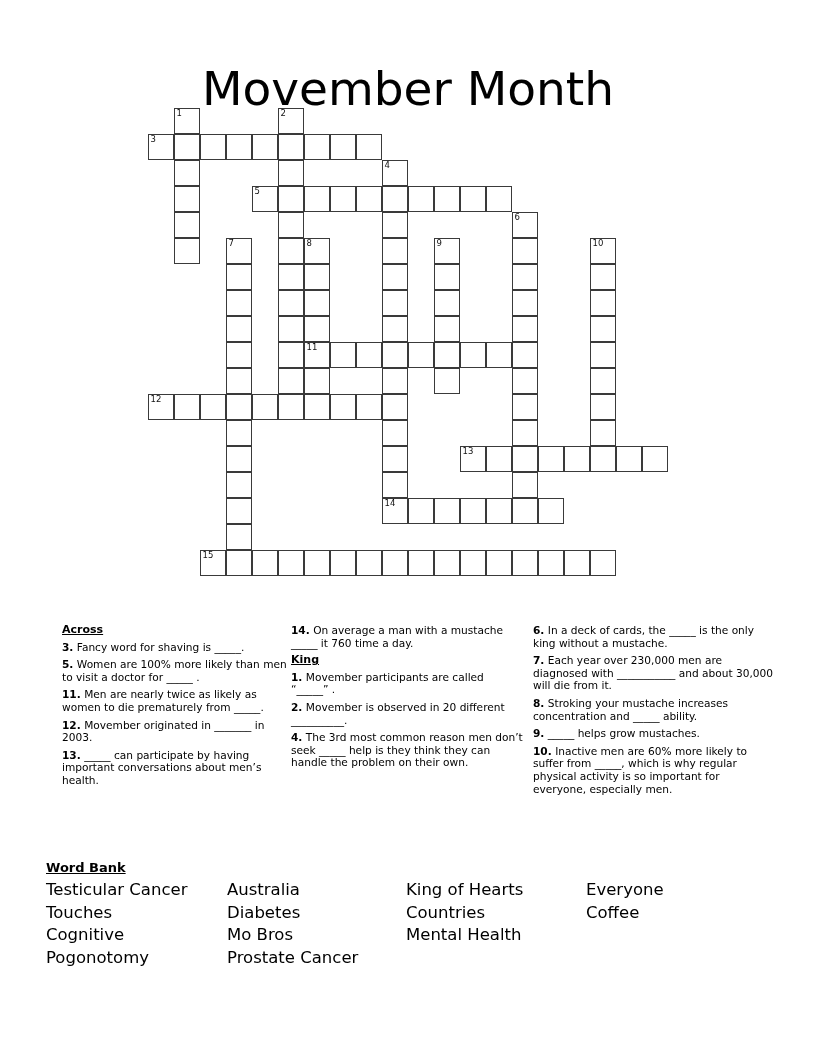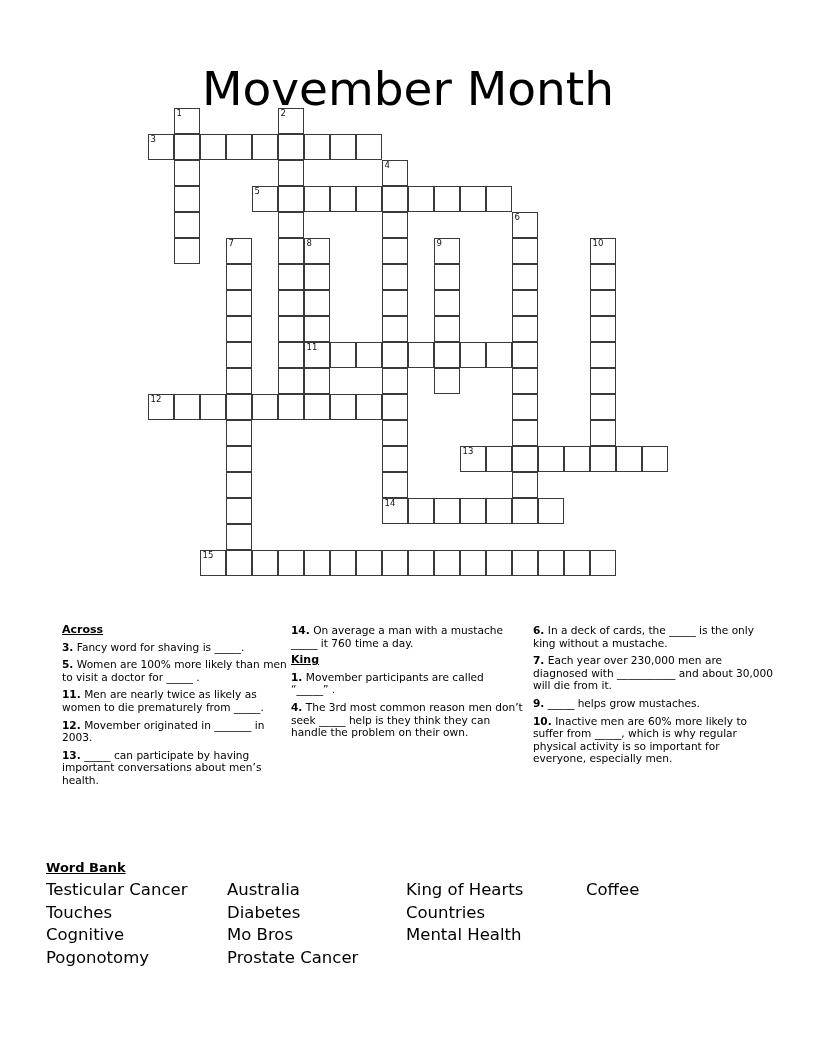--- a/index.html
+++ b/index.html
@@ -294,25 +294,27 @@
         <p class="clue"><b>3.</b><span> Fancy word for shaving is _____.</span></p>
         <p class="clue"><b>5.</b><span> Women are 100% more likely than men to visit a doctor for _____ .</span></p>
         <p class="clue"><b>11.</b><span> Men are nearly twice as likely as women to die prematurely from _____.</span></p>
         <p class="clue"><b>12.</b><span> Movember originated in _______ in 2003.</span></p>
         <p class="clue"><b>13.</b><span> _____ can participate by having important conversations about men’s health.</span></p>
       </div>
     <div class="clue-col" id="clue-col-2">
         <p class="clue"><b>14.</b><span> On average a man with a mustache _____ it 760 time a day.</span></p>
         <div class="section-head down">King</div>
         <p class="clue"><b>1.</b><span> Movember participants are called “_____” .</span></p>
+        <p class="clue"><b>2.</b><span> Movember is observed in 20 different __________.</span></p>
         <p class="clue"><b>4.</b><span> The 3rd most common reason men don’t seek _____ help is they think they can handle the problem on their own.</span></p>
       </div>
     <div class="clue-col" id="clue-col-3">
         <p class="clue"><b>6.</b><span> In a deck of cards, the _____ is the only king without a mustache.</span></p>
         <p class="clue"><b>7.</b><span> Each year over 230,000 men are diagnosed with ___________ and about 30,000 will die from it.</span></p>
+        <p class="clue"><b>8.</b><span> Stroking your mustache increases concentration and _____ ability.</span></p>
         <p class="clue"><b>9.</b><span> _____ helps grow mustaches.</span></p>
         <p class="clue"><b>10.</b><span> Inactive men are 60% more likely to suffer from _____, which is why regular physical activity is so important for everyone, especially men.</span></p>
       </div>
   </div>
 
   <div class="wordbank">
     <div class="wb-title">Word Bank</div>
     <div class="wb-grid">
       <div class="wb-col" id="wb-col-1">
           <div class="wb-word">Testicular Cancer</div>
@@ -325,18 +327,19 @@
           <div class="wb-word">Diabetes</div>
           <div class="wb-word">Mo Bros</div>
           <div class="wb-word">Prostate Cancer</div>
         </div>
       <div class="wb-col" id="wb-col-3">
           <div class="wb-word">King of Hearts</div>
           <div class="wb-word">Countries</div>
           <div class="wb-word">Mental Health</div>
         </div>
       <div class="wb-col" id="wb-col-4">
+          <div class="wb-word">Everyone</div>
           <div class="wb-word">Coffee</div>
         </div>
     </div>
   </div>
 
 </div>
 
 </body></html>

